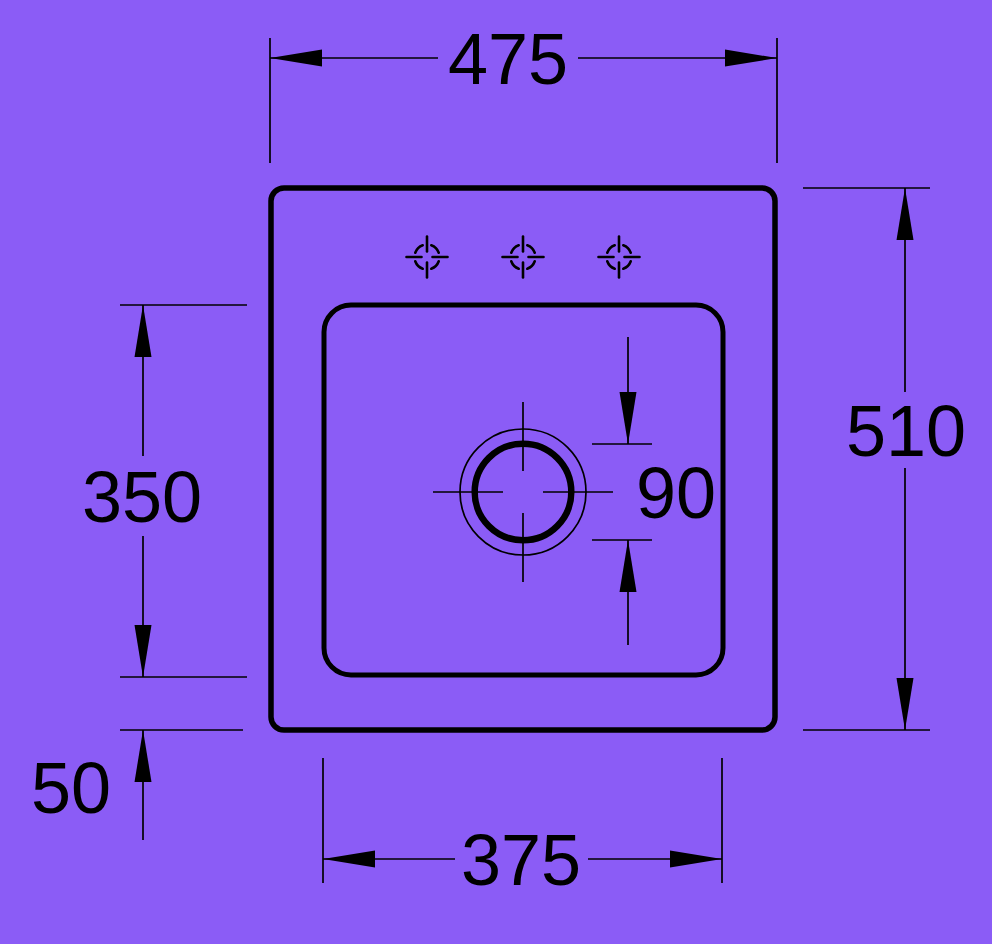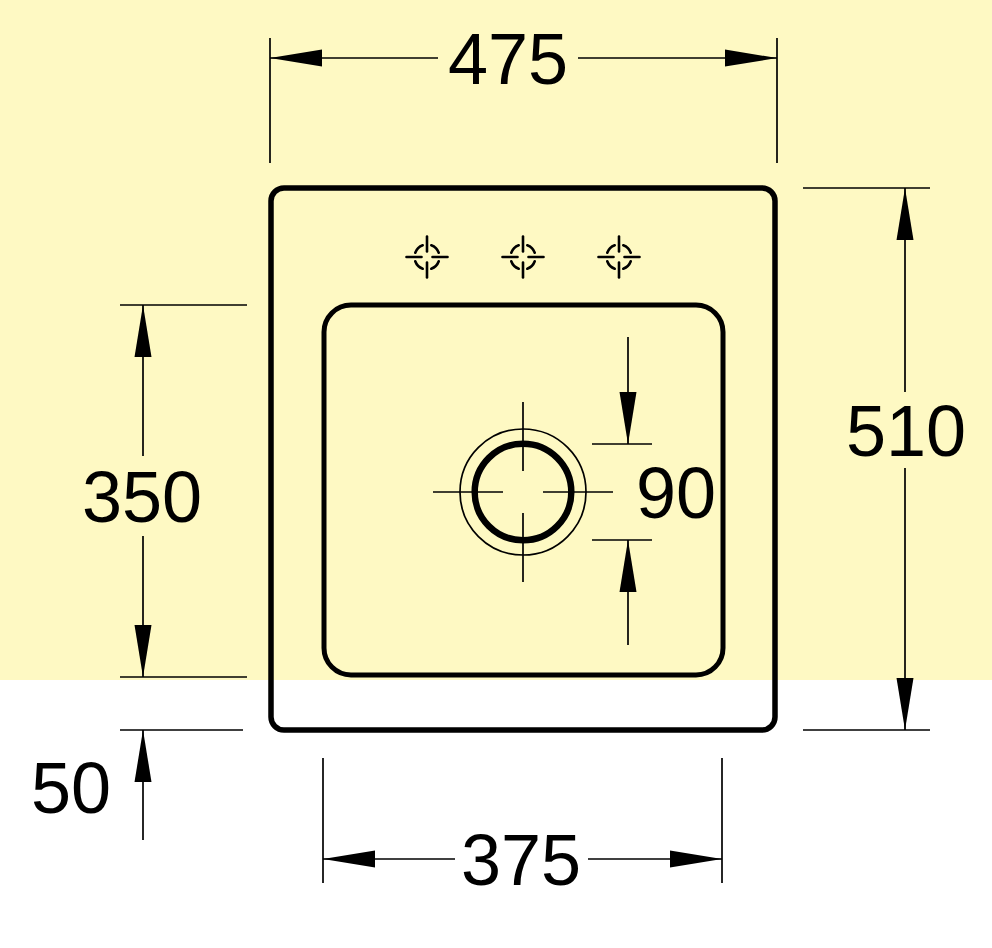--- a/index.html
+++ b/index.html
@@ -6,22 +6,22 @@
     margin: 0;
     padding: 0;
     background: #ffffff;
     width: 992px;
     height: 948px;
     overflow: hidden;
   }
   .canvas {
     position: relative;
     width: 992px;
-    height: 680px;
-    background: #fef9c3;
+    height: 944px;
+    background: #8b5cf6;
   }
   svg { display: block; }
   .thin {
     stroke: #000000;
     stroke-width: 1.7;
     fill: none;
     stroke-linecap: butt;
   }
   .outline-thick {
     stroke: #000000;

